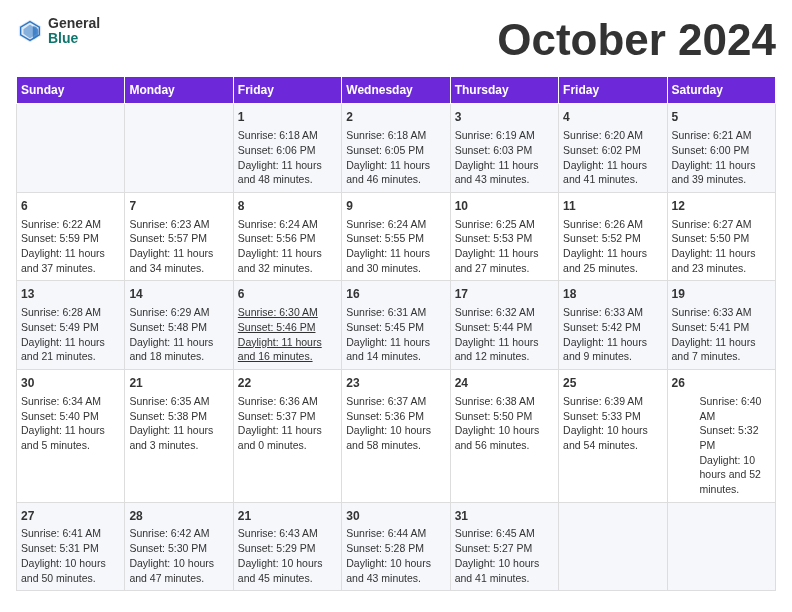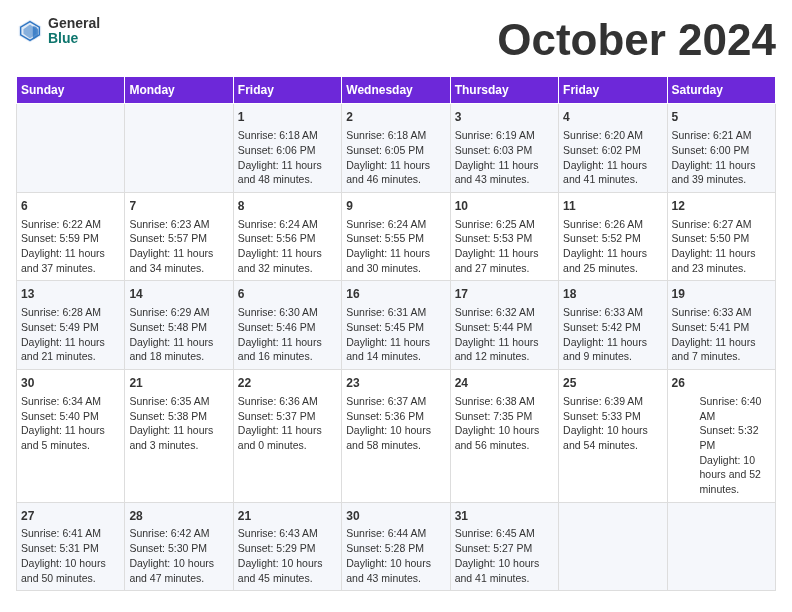--- a/index.html
+++ b/index.html
@@ -209,21 +209,21 @@
 Daylight: 11 hours and 21 minutes.</div>
         </td>
         <td>
           <span class="day-num">14</span>
           <div class="cell-content" style="white-space: pre-line;">Sunrise: 6:29 AM
 Sunset: 5:48 PM
 Daylight: 11 hours and 18 minutes.</div>
         </td>
         <td>
           <span class="day-num">6</span>
-          <div class="cell-content" style="white-space: pre-line;">Sunrise: 6:30 AM
+          <div class="cell-content" style="white-space: pre-line; text-decoration: underline;">Sunrise: 6:30 AM
 Sunset: 5:46 PM
 Daylight: 11 hours and 16 minutes.</div>
         </td>
         <td>
           <span class="day-num">16</span>
           <div class="cell-content" style="white-space: pre-line;">Sunrise: 6:31 AM
 Sunset: 5:45 PM
 Daylight: 11 hours and 14 minutes.</div>
         </td>
         <td>
@@ -266,21 +266,21 @@
         </td>
         <td>
           <span class="day-num">23</span>
           <div class="cell-content" style="white-space: pre-line;">Sunrise: 6:37 AM
 Sunset: 5:36 PM
 Daylight: 10 hours and 58 minutes.</div>
         </td>
         <td>
           <span class="day-num">24</span>
           <div class="cell-content" style="white-space: pre-line;">Sunrise: 6:38 AM
-Sunset: 7:35 PM
+Sunset: 5:50 PM
 Daylight: 10 hours and 56 minutes.</div>
         </td>
         <td>
           <span class="day-num">25</span>
           <div class="cell-content" style="white-space: pre-line;">Sunrise: 6:39 AM
 Sunset: 5:33 PM
 Daylight: 10 hours and 54 minutes.</div>
         </td>
         <td>
           <span class="day-num">26</span>

